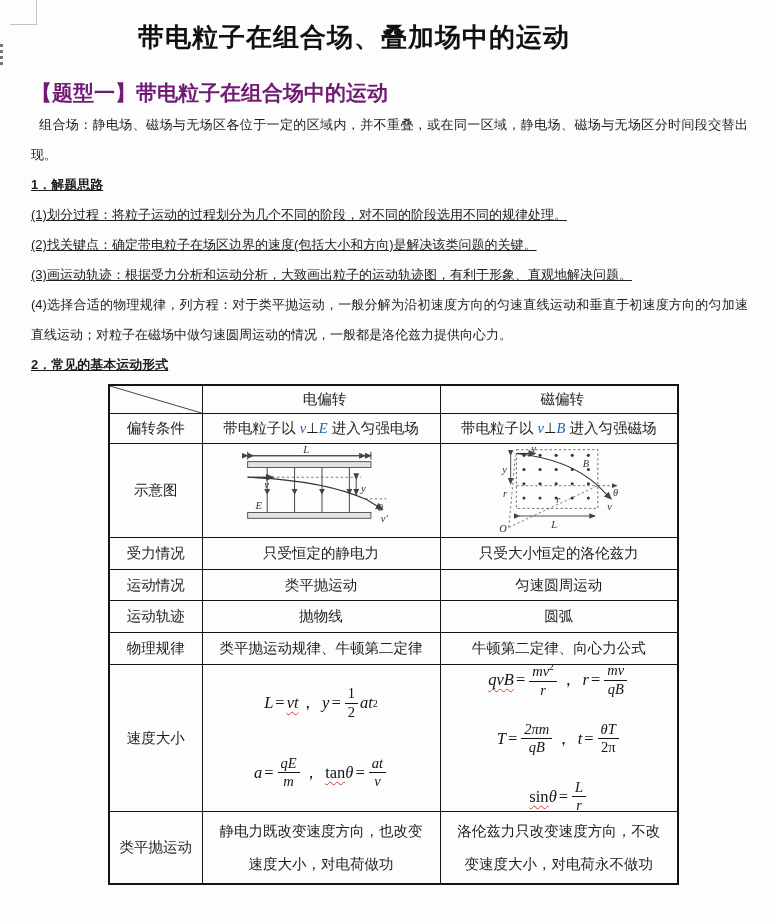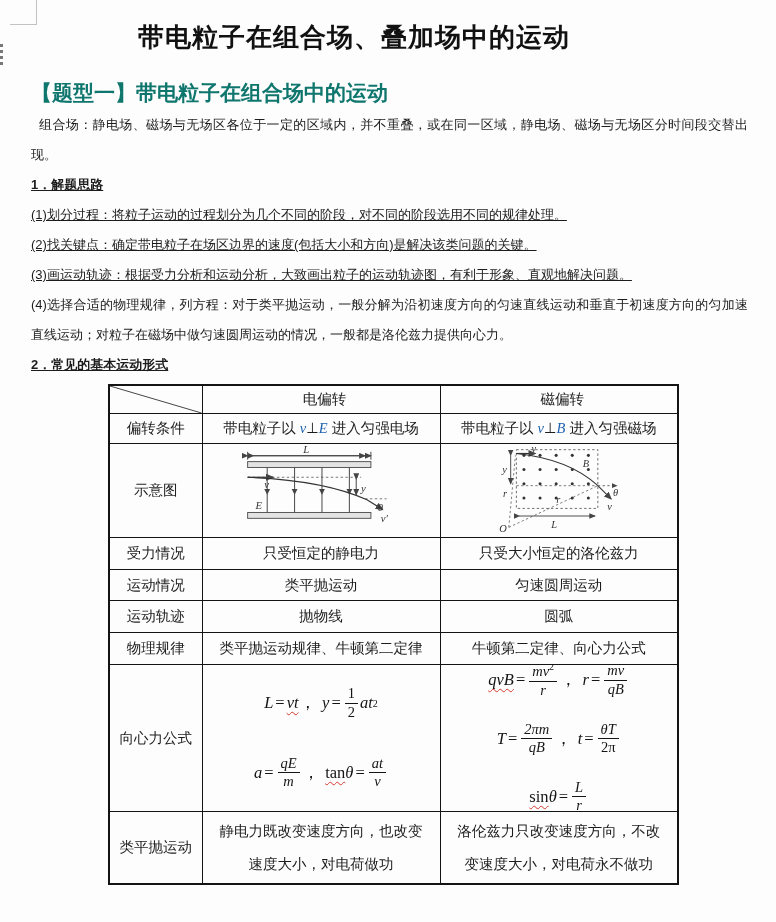--- a/index.html
+++ b/index.html
@@ -80,21 +80,21 @@
 <body>
 
 <div class="corner-v"></div>
 <div class="corner-h"></div>
 <div class="edge-dash" style="top:44px"></div>
 <div class="edge-dash" style="top:50px"></div>
 <div class="edge-dash" style="top:56px"></div>
 <div class="edge-dash" style="top:62px"></div>
 
 <div class="doc-title">带电粒子在组合场、叠加场中的运动</div>
-<div class="sec-heading" style="color:#0f766e">【题型一】带电粒子在组合场中的运动</div>
+<div class="sec-heading" style="color:#701a75">【题型一】带电粒子在组合场中的运动</div>
 
 <div class="content">
   <p class="indent1">组合场：静电场、磁场与无场区各位于一定的区域内，并不重叠，或在同一区域，静电场、磁场与无场区分时间段交替出现。</p>
   <p class="bold-line noj">1．解题思路</p>
   <p class="noj">(1)划分过程：将粒子运动的过程划分为几个不同的阶段，对不同的阶段选用不同的规律处理。</p>
   <p class="noj">(2)找关键点：确定带电粒子在场区边界的速度(包括大小和方向)是解决该类问题的关键。</p>
   <p class="noj">(3)画运动轨迹：根据受力分析和运动分析，大致画出粒子的运动轨迹图，有利于形象、直观地解决问题。</p>
   <p>(4)选择合适的物理规律，列方程：对于类平抛运动，一般分解为沿初速度方向的匀速直线运动和垂直于初速度方向的匀加速直线运动；对粒子在磁场中做匀速圆周运动的情况，一般都是洛伦兹力提供向心力。</p>
   <p class="bold-line noj">2．常见的基本运动形式</p>
 </div>
@@ -242,21 +242,21 @@
     <td>抛物线</td>
     <td>圆弧</td>
   </tr>
   <tr class="r7">
     <td>物理规律</td>
     <td>类平抛运动规律、牛顿第二定律</td>
     <td>牛顿第二定律、向心力公式</td>
   </tr>
 
   <tr class="r8">
-    <td>向心力公式</td>
+    <td>速度大小</td>
     <td>
       <div class="fcell gapbig">
         <div class="fline">
           <i>L</i>
               <span class="eq">=</span>
               <i class="sq">vt</i>
               <span class="cm">，</span>
           <i>y</i>
               <span class="eq">=</span>
           <span class="frac">

